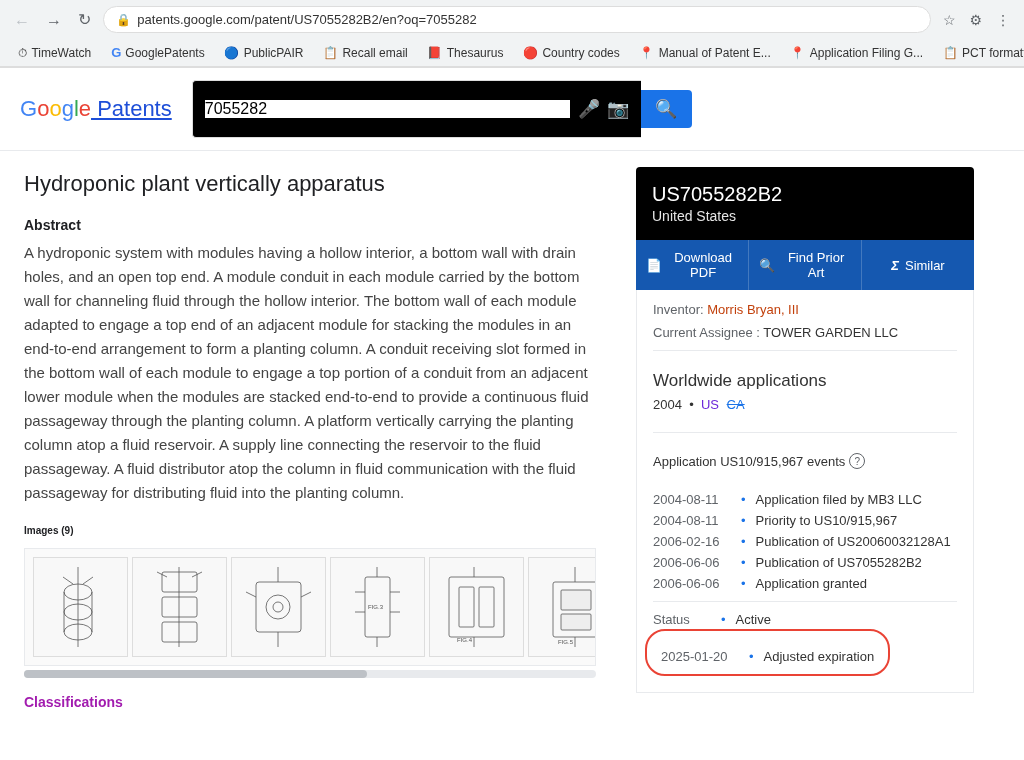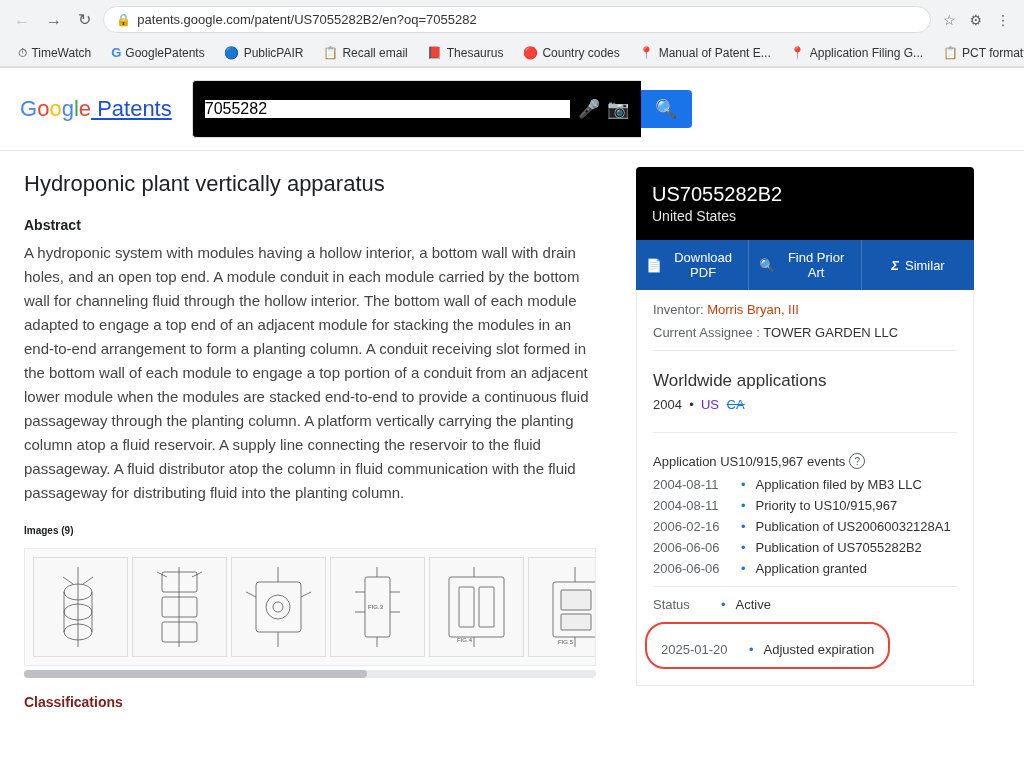--- a/index.html
+++ b/index.html
@@ -51,21 +51,21 @@
 
     
     .images-heading { font-size: 10px; font-weight: bold; color: #202124; margin-bottom: 12px; }
     .images-strip { display: flex; gap: 4px; overflow-x: auto; border: 1px solid #e8eaed; padding: 8px; background: #fafafa; }
     .patent-image { width: 95px; height: 100px; border: 1px solid #ddd; background: #f8f8f8; display: flex; align-items: center; justify-content: center; overflow: hidden; flex-shrink: 0; }
     .patent-image svg { width: 85px; height: 90px; }
     .images-scrollbar { height: 8px; background: #e8eaed; margin-top: 4px; border-radius: 4px; position: relative; }
     .images-scrollbar-thumb { height: 100%; width: 60%; background: #bdc1c6; border-radius: 4px; }
 
     
-    .classifications-heading { font-size: 14px; font-weight: bold; color: #7f1d1d; margin-top: 16px; }
+    .classifications-heading { font-size: 14px; font-weight: bold; color: #a21caf; margin-top: 16px; }
 
     
     .patent-id-card { background: #000000; border-radius: 4px 4px 0 0; padding: 16px; color: white; }
     .patent-id { font-size: 20px; font-weight: 500; }
     .patent-country { font-size: 14px; opacity: 0.9; margin-top: 2px; }
     .patent-actions { background: #1558b0; display: flex; gap: 0; }
     .action-btn { flex: 1; display: flex; align-items: center; justify-content: center; gap: 6px; padding: 10px; color: white; font-size: 13px; border: none; background: transparent; cursor: pointer; border-right: 1px solid rgba(255,255,255,0.2); }
     .action-btn:last-child { border-right: none; }
 
     .patent-details { border: 1px solid #e8eaed; border-top: none; padding: 12px 16px; }
@@ -76,28 +76,28 @@
 
     .section-divider { border: none; border-top: 1px solid #e8eaed; margin: 10px 0; }
 
     .worldwide-section { padding: 10px 0; }
     .worldwide-label { font-size: 17px; font-weight: 500; color: #333; margin-bottom: 6px; }
     .worldwide-years { font-size: 13px; color: #333; }
     .worldwide-link { color: #6d28d9; text-decoration: none; margin-right: 4px; }
     .worldwide-link-strikethrough { color: #1a73e8; text-decoration: line-through; }
 
     .events-section { padding: 10px 0; }
-    .events-label { font-size: 13px; font-weight: 500; color: #333; margin-bottom: 8px; display: flex; align-items: center; gap: 4px; }
+    .events-label { font-size: 13px; font-weight: 500; color: #333; margin-bottom: 23px; display: flex; align-items: center; gap: 4px; }
     .help-icon { display: inline-flex; align-items: center; justify-content: center; width: 16px; height: 16px; border-radius: 50%; border: 1px solid #5f6368; color: #5f6368; font-size: 10px; cursor: pointer; }
     .event-row { display: flex; align-items: flex-start; gap: 8px; margin-bottom: 6px; font-size: 13px; }
     .event-date { color: #5f6368; width: 80px; flex-shrink: 0; }
     .event-dot { color: #1a73e8; margin-right: 2px; }
     .event-desc { color: #333; }
 
-    .status-row { display: flex; align-items: center; gap: 8px; margin-bottom: 16px; font-size: 13px; }
+    .status-row { display: flex; align-items: center; gap: 8px; margin-bottom: 8px; font-size: 13px; }
     .status-label { color: #5f6368; width: 60px; }
     .status-value { color: #333; }
 
     .expiration-row { display: flex; align-items: center; gap: 8px; font-size: 13px; margin-top: 8px; position: relative; }
     .expiration-date { color: #5f6368; width: 80px; }
     .expiration-value { color: #333; }
     .expiration-circle { position: absolute; left: -8px; right: -8px; top: -6px; bottom: -6px; border: 2px solid #ea4335; border-radius: 20px; pointer-events: none; }
   </style>
 </head>
 <body>

